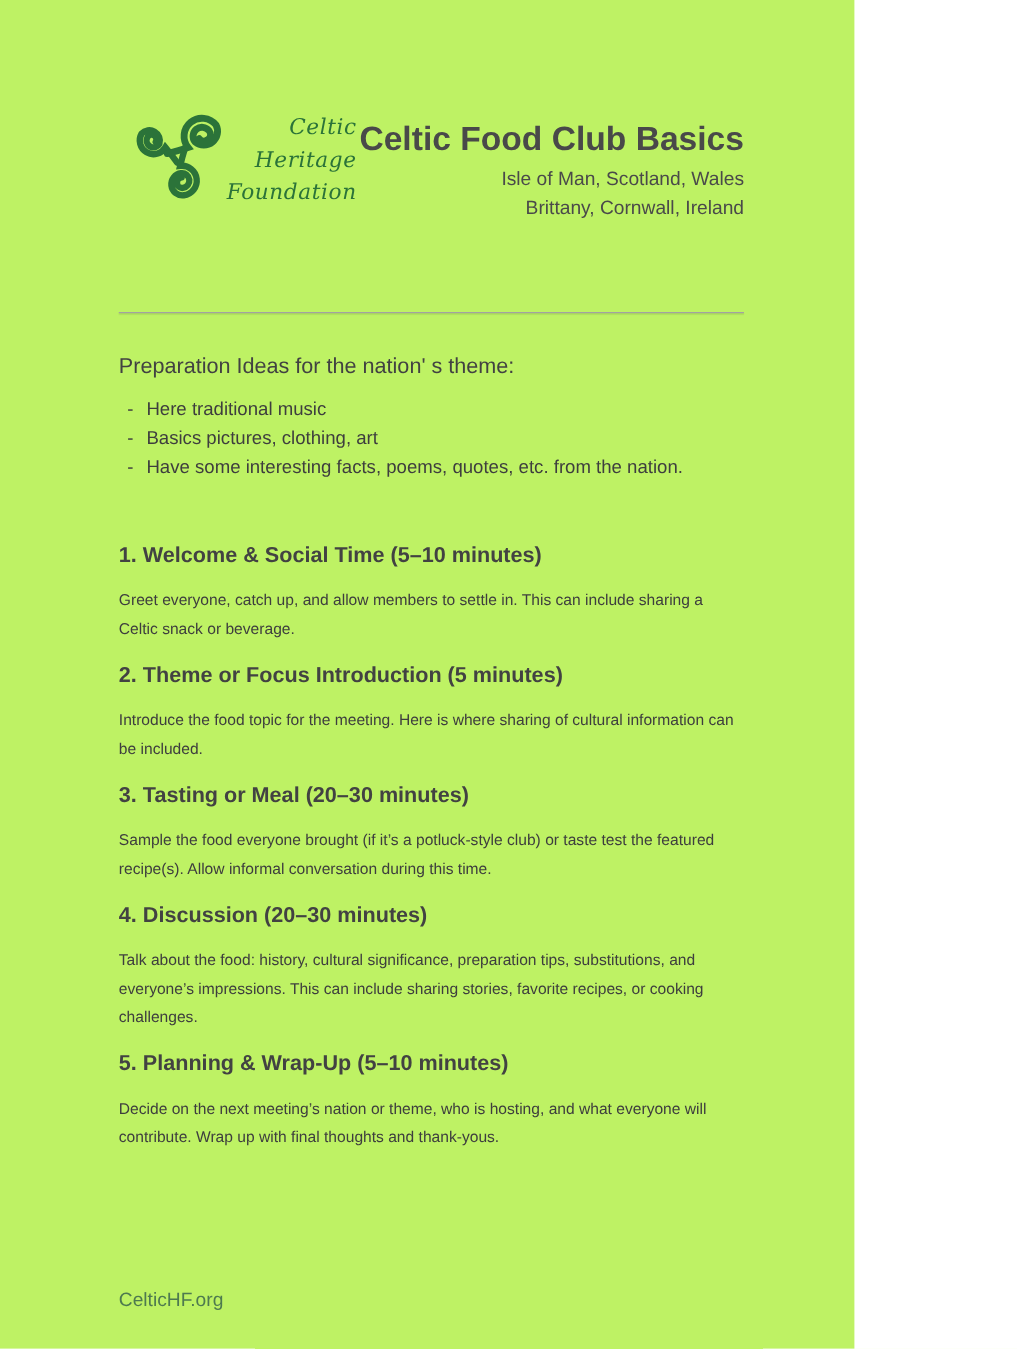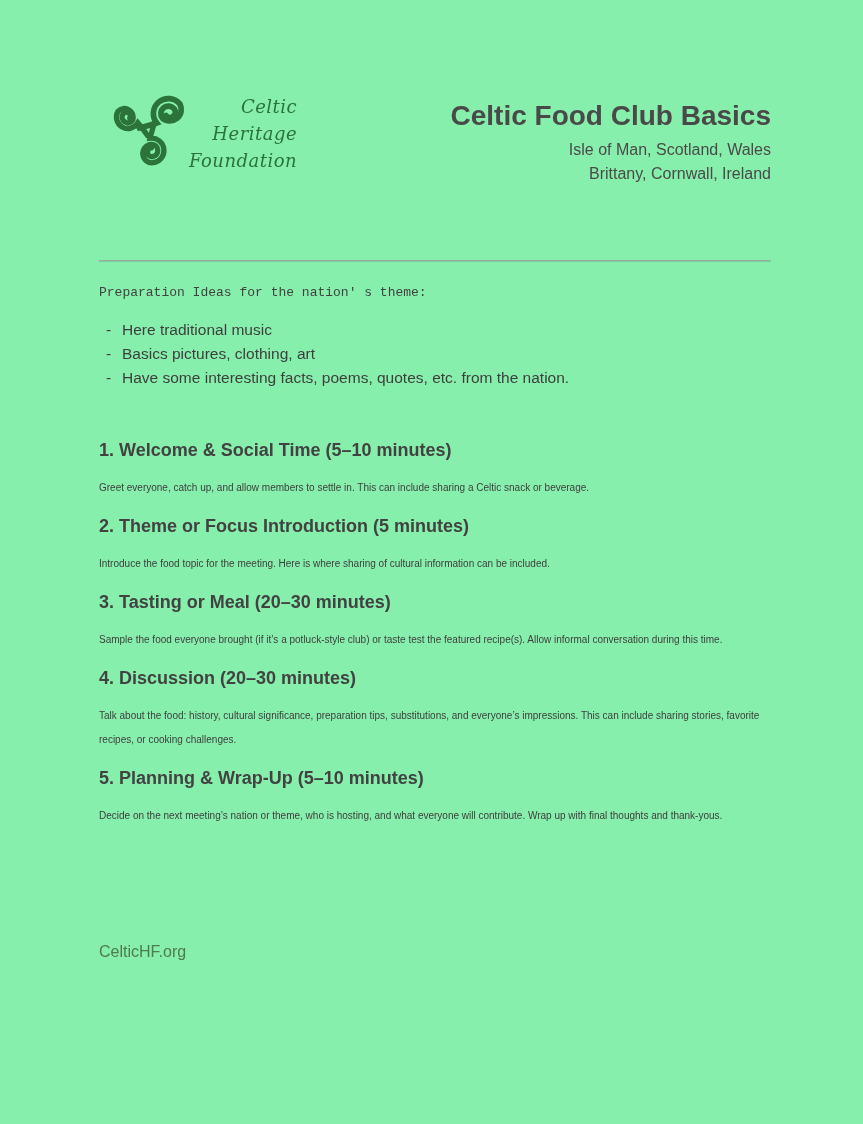--- a/index.html
+++ b/index.html
@@ -1,21 +1,21 @@
 <!DOCTYPE html>
 <html><head>
 <meta charset="utf-8">
 <style>
   * { margin: 0; padding: 0; box-sizing: border-box; }
   html, body { background: #ffffff; }
   .page {
     position: relative;
-    width: 863px;
+    width: 712px;
     height: 1124px;
-    background: #86efac;
+    background: #bef264;
     font-family: "Liberation Sans", sans-serif;
     color: #3f3f3f;
     overflow: hidden;
   }
   .content { padding: 0 92px 0 99px; }
 
   
   .header {
     display: flex;
     justify-content: space-between;
@@ -47,42 +47,41 @@
   .divider {
     margin-top: 74px;
     border: none;
     border-top: 1px solid #a2a2a2;
     box-shadow: 0 1px 1px rgba(0,0,0,0.15);
     height: 0;
   }
 
   
   .prep-heading {
-    margin-top: 20px;
-    font-size: 13px;
+    margin-top: 32px;
+    font-size: 18px;
     line-height: 24px;
     font-weight: 400;
     color: #424242;
-    font-family: Liberation Mono, monospace;
   }
   .prep-list { margin-top: 13px; }
   .prep-item { display: flex; font-size: 15.5px; line-height: 24px; color: #3e3e3e; }
   .prep-item .dash { width: 23px; padding-left: 7px; flex: 0 0 auto; }
 
   
   .sections { margin-top: 49px; }
   .section-heading {
     font-size: 18px;
     line-height: 22px;
     font-weight: 700;
     color: #424242;
     margin-bottom: 15px;
   }
   .section-body {
-    font-size: 10px;
+    font-size: 13px;
     line-height: 24px;
     color: #3e3e3e;
     max-width: 674px;
     margin-bottom: 15px;
   }
 
   
   .footer { margin-top: 112px; }
   .footer-link {
     font-size: 16px;

